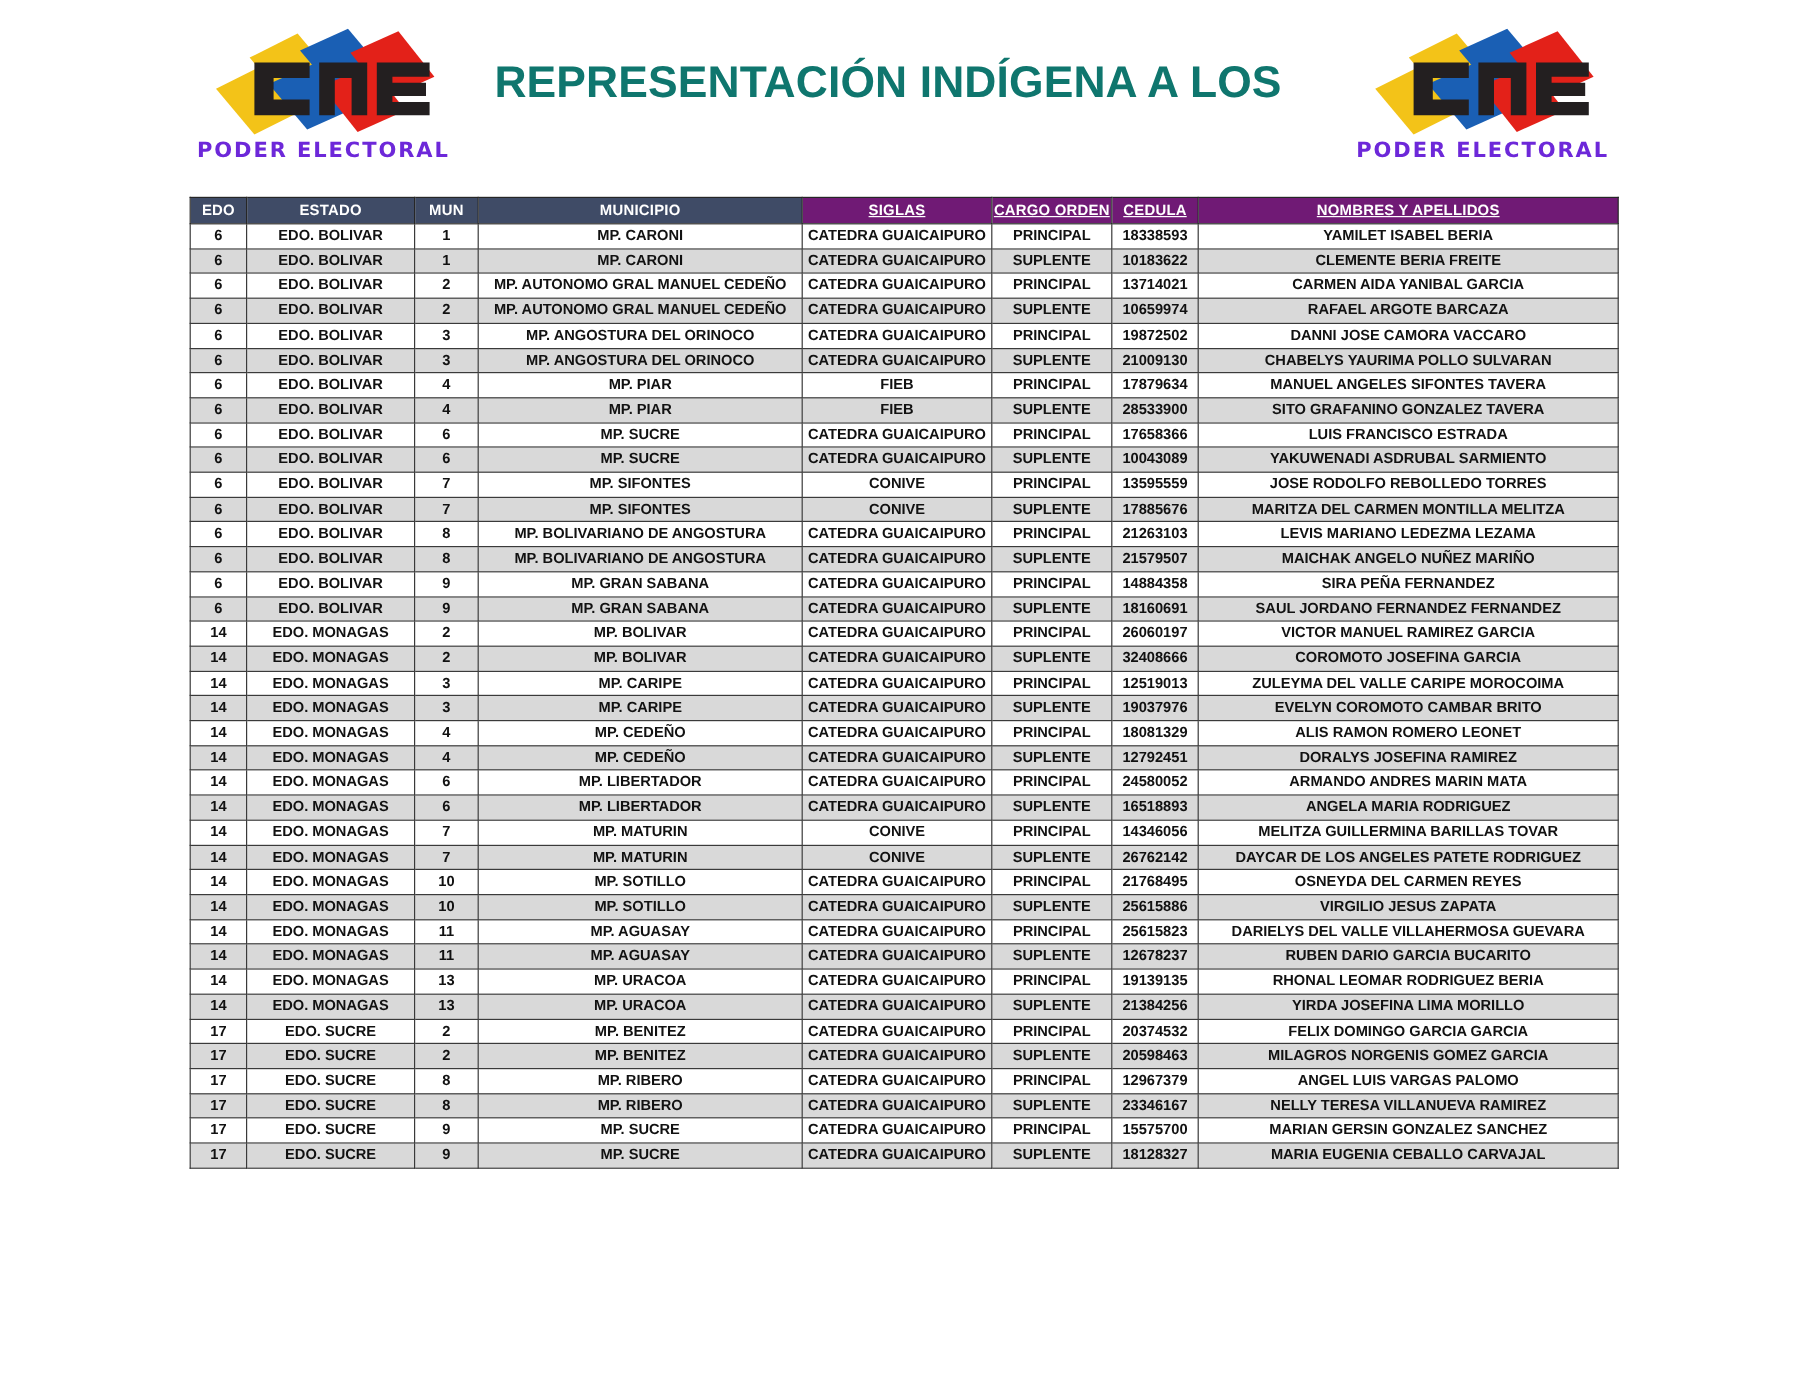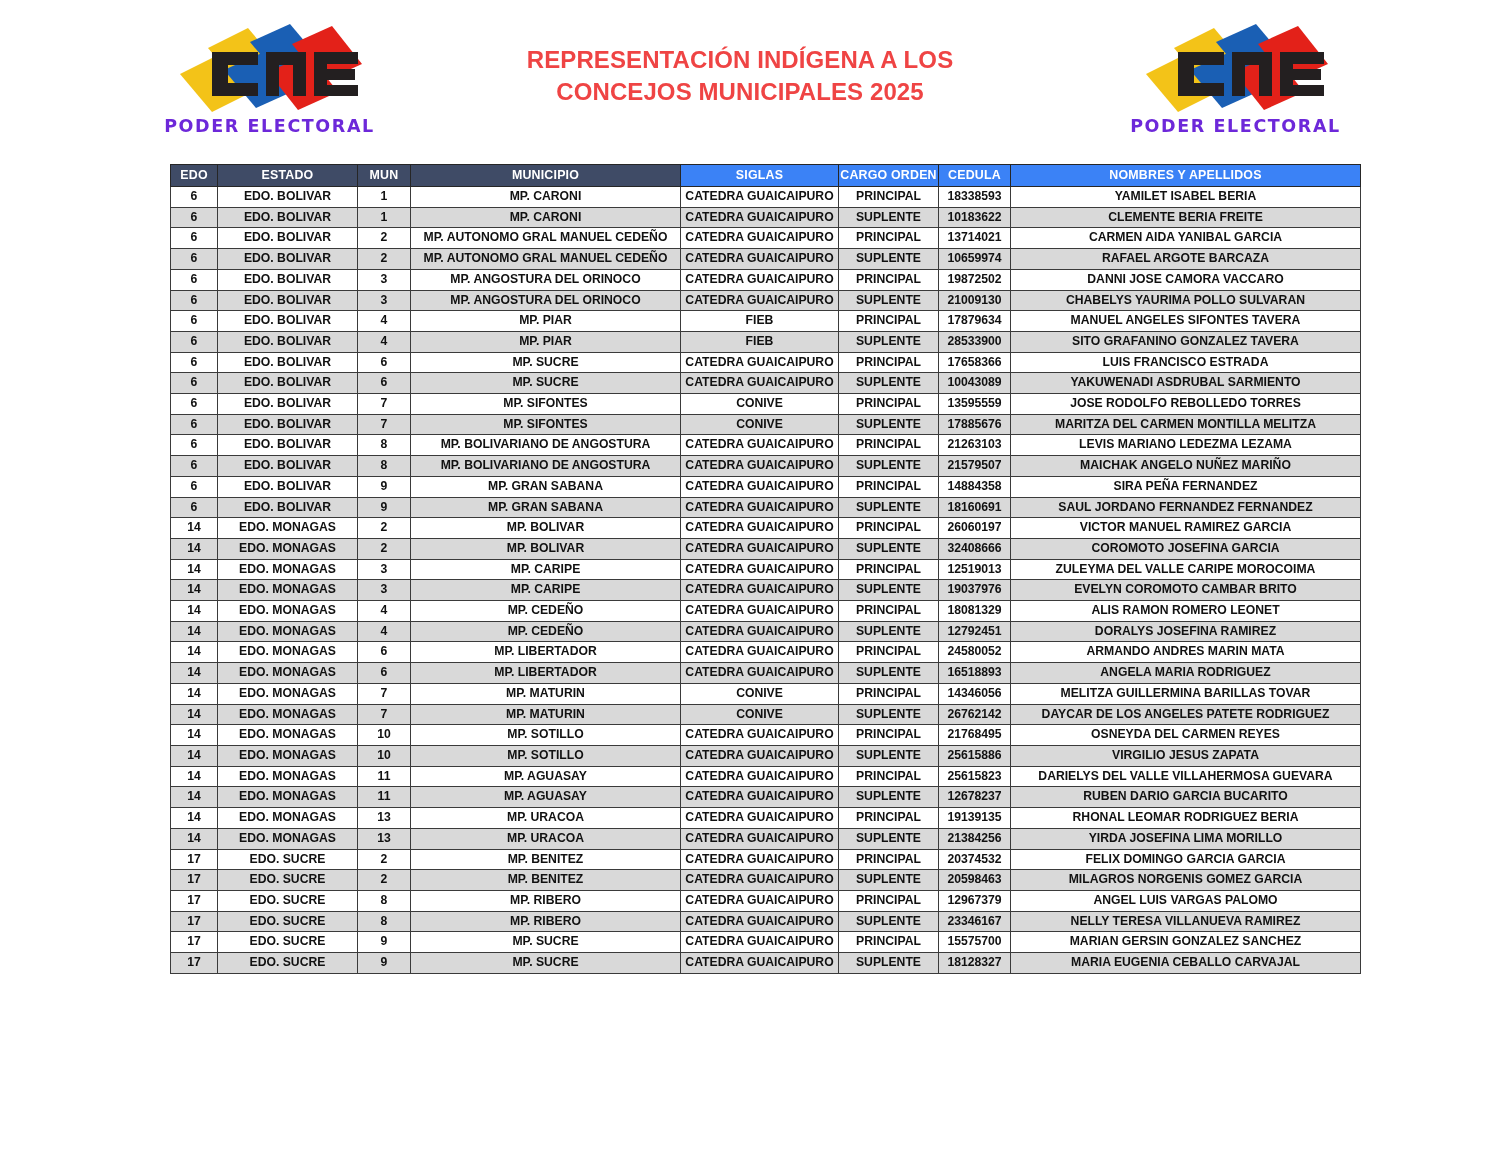--- a/index.html
+++ b/index.html
@@ -51,31 +51,31 @@
   .title-block {
     position: absolute;
     left: 380px;
     top: 44px;
     width: 720px;
     text-align: center;
   }
   .title-line {
     font-family: "Liberation Sans", sans-serif;
     font-weight: bold;
-    font-size: 24px;
-    color: #ef4444;
+    font-size: 37px;
+    color: #0f766e;
     line-height: 1.33;
     letter-spacing: 0.1px;
     white-space: nowrap;
   }
 
   
   .table-wrap {
     position: absolute;
-    left: 150px;
+    left: 138px;
     top: 164px;
     width: 1190px;
     padding-left: 20px;
   }
   table.listing {
     border-collapse: collapse;
     table-layout: fixed;
     width: 1190px;
     font-family: "Liberation Sans", sans-serif;
   }
@@ -93,21 +93,21 @@
   }
   table.listing thead th {
     color: #ffffff;
     font-size: 12.4px;
     letter-spacing: 0.2px;
     height: 21px;
     line-height: 21px;
     border-color: #262626;
   }
   th.hdr-dark  { background: #3f4b66; }
-  th.hdr-purple{ background: #3b82f6; }
+  th.hdr-purple{ background: #701a75; text-decoration: underline; }
 
   tbody tr.row-white td { background: #ffffff; color: #111111; }
   tbody tr.row-gray  td { background: #d9d9d9; color: #111111; }
 
   
   col.c-edo     { width: 47px; }
   col.c-estado  { width: 140px; }
   col.c-mun     { width: 53px; }
   col.c-muni    { width: 270px; }
   col.c-siglas  { width: 158px; }
@@ -136,21 +136,20 @@
           <path d="M104 30 h40 v44 h-13 v-31 h-14 v31 h-13 z"></path>
           <path d="M152 30 h44 v12 h-31 v5 h28 v11 h-28 v5 h31 v11 h-44 z"></path>
         </g>
       </svg>
     </div>
     <div class="logo-sub">PODER ELECTORAL</div>
   </div>
 
   <div class="title-block">
     <div class="title-line">REPRESENTACIÓN INDÍGENA A LOS</div>
-    <div class="title-line">CONCEJOS MUNICIPALES 2025</div>
   </div>
 
   <div class="logo logo-right">
     <div class="logo-marks">
       <svg viewBox="0 0 215 96" xmlns="http://www.w3.org/2000/svg">
         <g>
           <path d="M46 26 L86 6 L118 44 L78 64 Z" fill="#f3c318"></path>
           <path d="M18 52 L58 32 L90 70 L50 90 Z" fill="#f3c318"></path>
           <path d="M88 20 L128 2 L160 40 L120 58 Z" fill="#1a5fb4"></path>
           <path d="M62 48 L102 30 L134 68 L94 86 Z" fill="#1a5fb4"></path>

